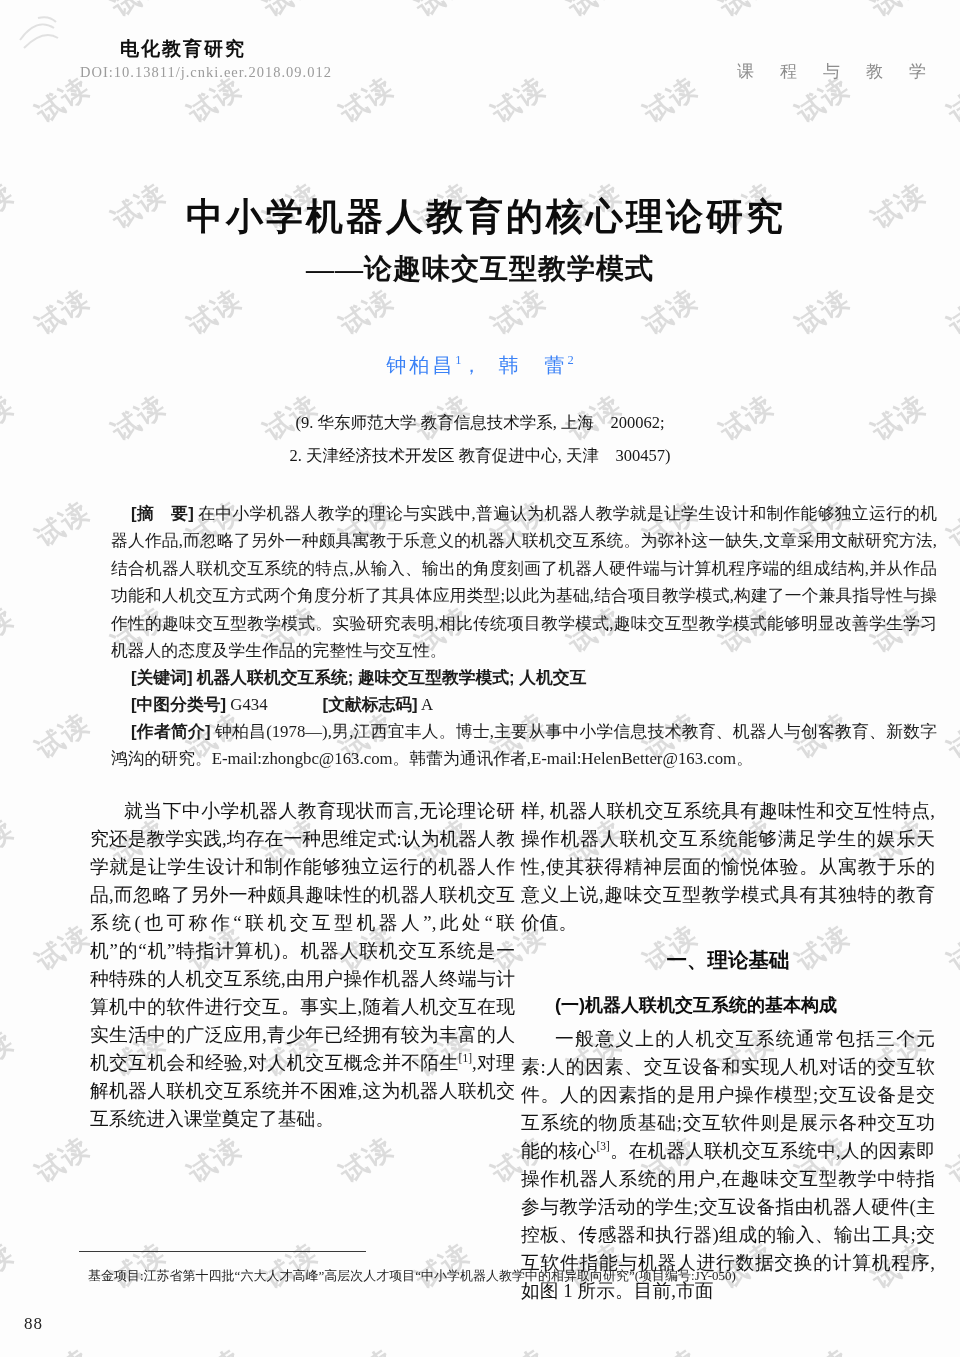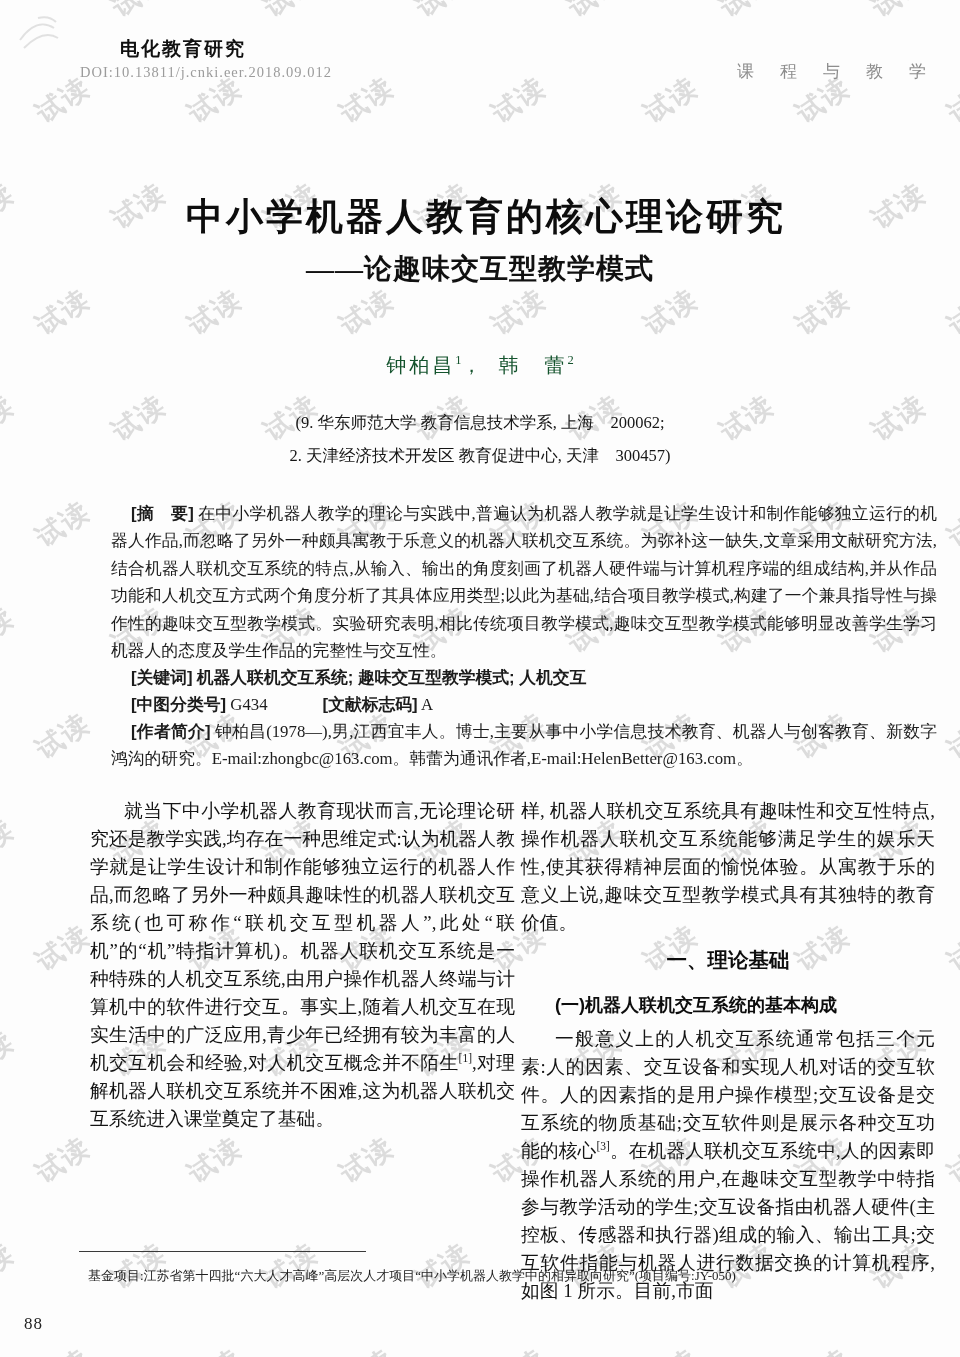--- a/index.html
+++ b/index.html
@@ -47,21 +47,21 @@
     text-align:center;
     font-size:37px;font-weight:900;letter-spacing:3px;color:#0d0d0d;
   }
   .subtitle{
     position:absolute;left:0;top:250px;width:960px;
     text-align:center;
     font-size:28px;font-weight:700;letter-spacing:1px;color:#111;
   }
   .authors{
     position:absolute;left:0;top:352px;width:960px;
-    text-align:center;font-size:20px;letter-spacing:3px;color:#14532d;
+    text-align:center;font-size:20px;letter-spacing:3px;color:#3b82f6;
   }
   .authors .asup{font-size:12.5px;letter-spacing:0;}
   .authors .asep{margin-right:14px;}
   .affil{
     position:absolute;left:0;top:406px;width:960px;
     text-align:center;font-size:16.5px;line-height:33px;color:#161616;
   }
 
   .meta{position:absolute;left:111px;top:500px;width:826px;}
   .meta p{text-align:justify;}

